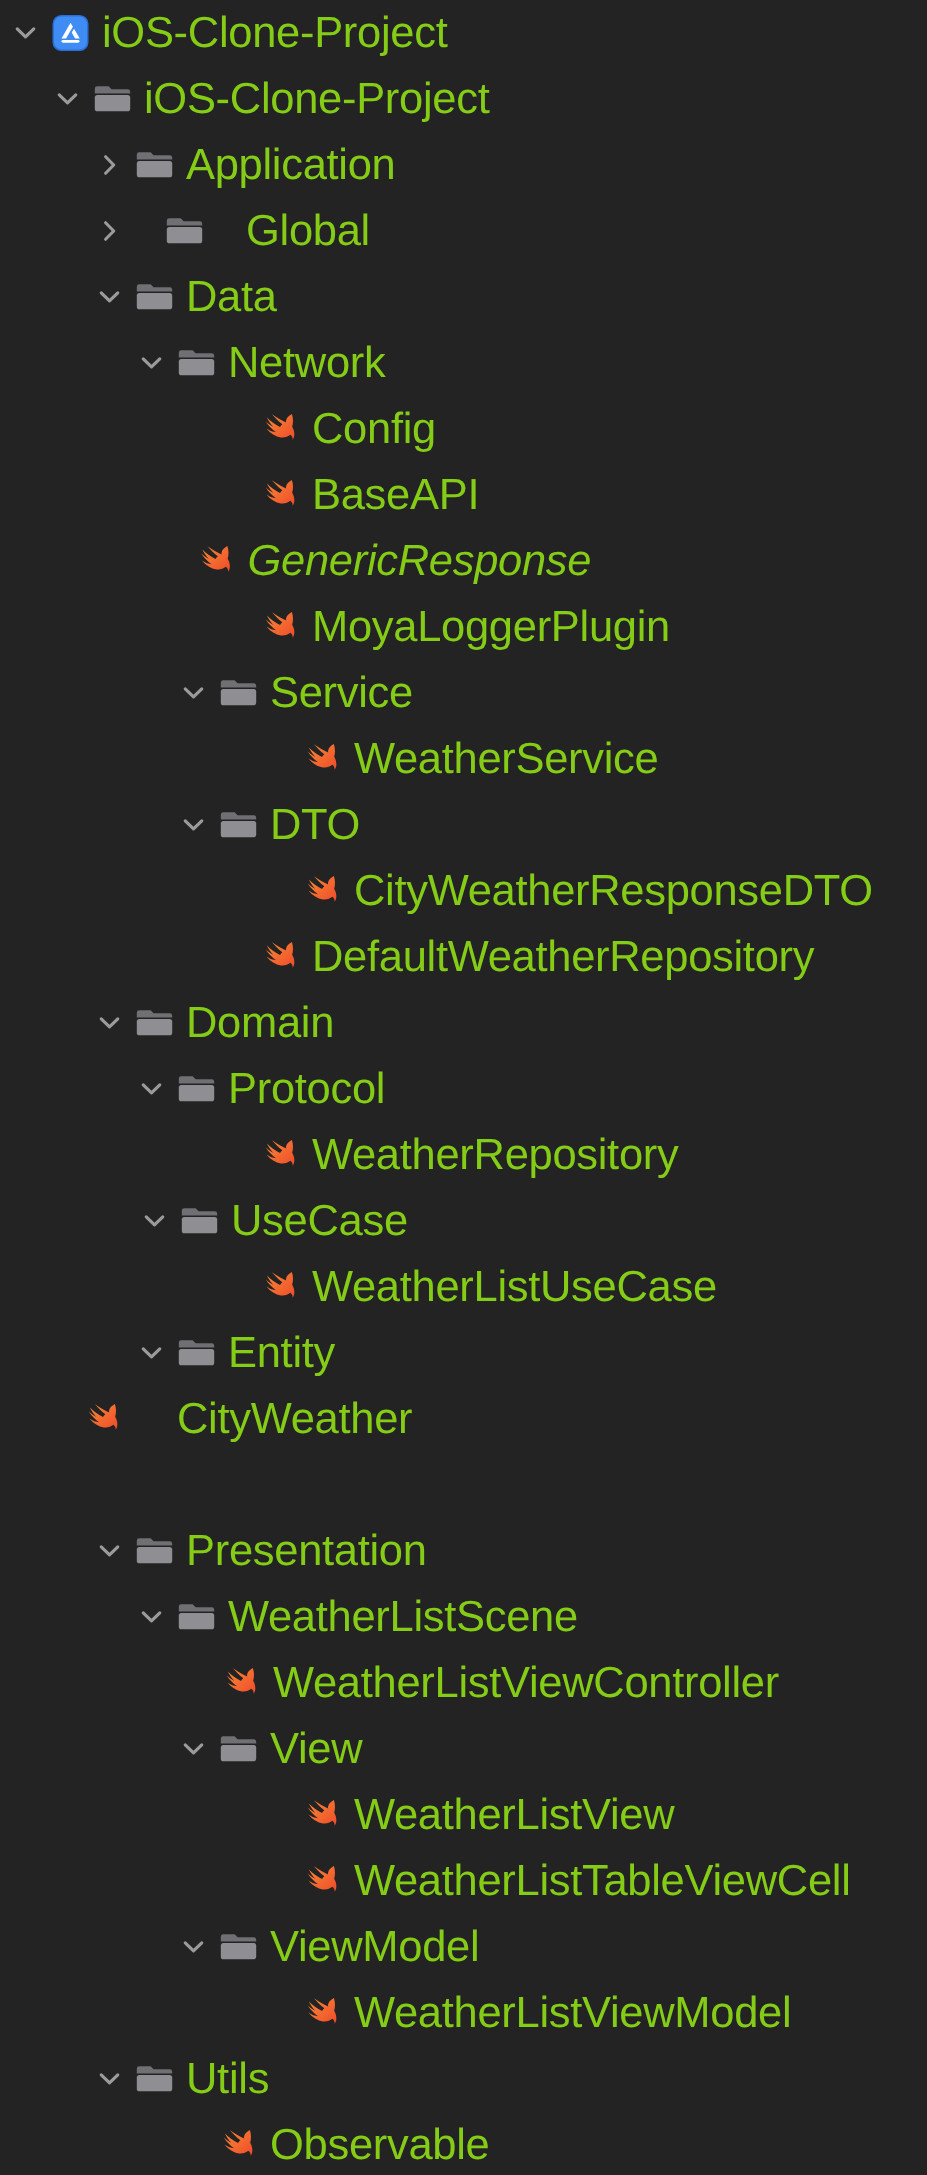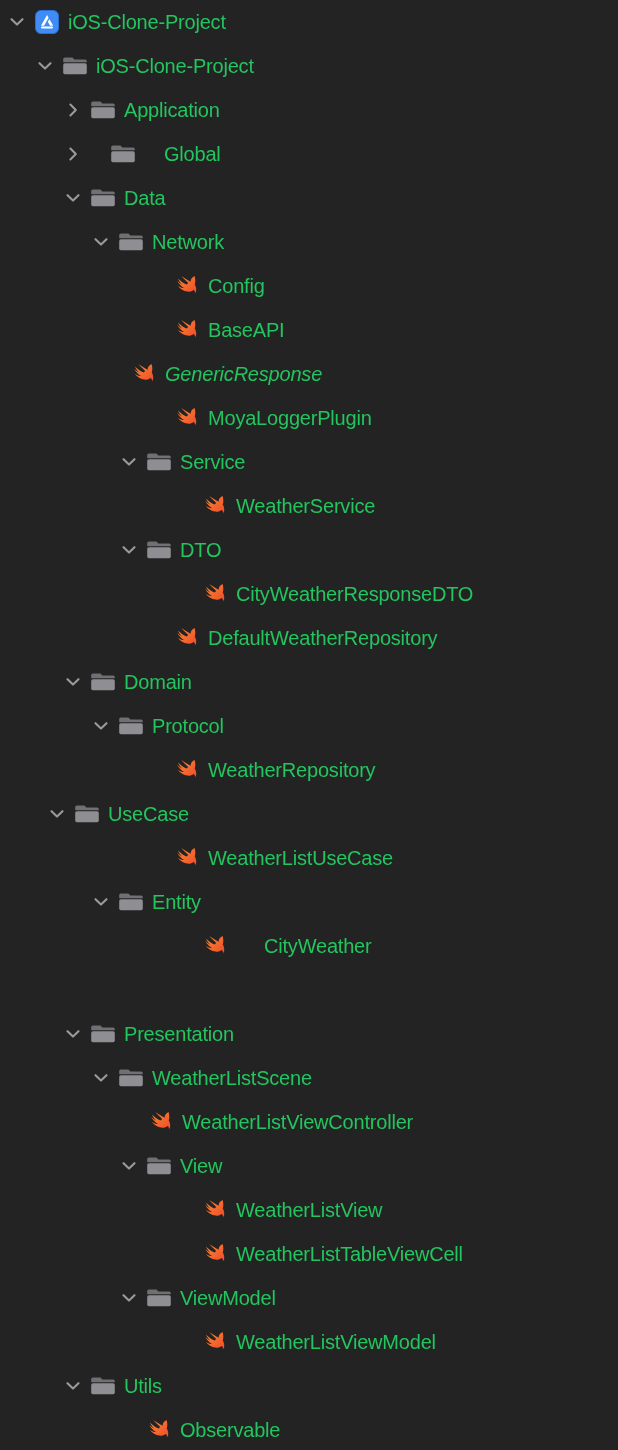--- a/index.html
+++ b/index.html
@@ -50,22 +50,22 @@
     flex: 0 0 30px;
     display: flex;
     align-items: center;
     justify-content: center;
     margin-left: 4px;
     margin-right: 6px;
   }
   .icon svg { display: block; }
 
   .label {
-    color: #22c55e;
-    font-size: 20px;
+    color: #84cc16;
+    font-size: 29px;
     line-height: 44px;
     letter-spacing: -0.2px;
     font-weight: 400;
   }
 </style>
 </head>
 <body>
 
 <div id="navigator">
     <div class="tree-row" style="padding-left: 6px;">
@@ -355,21 +355,21 @@
             <linearGradient id="swg" x1="0" y1="0" x2="1" y2="1">
               <stop offset="0%" stop-color="#f88A36"></stop>
               <stop offset="100%" stop-color="#ef4b2a"></stop>
             </linearGradient>
           </defs>
           <path fill="url(#swg)" d="M21.6 4.0 c0.9 3.0 1.0 5.9 0.2 8.5 c1.1 1.9 1.6 3.9 1.4 5.9 c-0.1 1.0 -0.5 2.0 -1.1 2.8 c0.1 -1.4 -0.5 -2.6 -1.5 -3.3 c-1.6 1.3 -3.9 2.0 -6.3 1.7 c-3.5 -0.4 -7.0 -2.6 -9.6 -5.9 c2.1 1.5 4.4 2.4 6.3 2.4 c-2.6 -1.7 -5.1 -4.3 -6.9 -7.2 c1.6 1.5 3.4 2.8 5.2 3.8 c-1.9 -2.0 -3.5 -4.3 -4.4 -6.3 c2.4 2.4 5.6 4.7 8.8 6.2 c0.4 -0.6 0.9 -1.2 1.5 -1.7 C12.7 8.8 9.9 5.9 8.3 4.1 c2.8 2.0 6.4 4.2 9.5 5.6 C17.3 7.9 18.6 5.5 21.6 4.0 Z"></path>
         </svg>
       </span>
       <span class="label">WeatherRepository</span>
     </div>
-    <div class="tree-row" style="padding-left: 46px;">
+    <div class="tree-row" style="padding-left: 92px;">
       <span class="chevron">
         <svg width="22" height="22" viewBox="0 0 22 22" aria-hidden="true">
           <path d="M5.5 8.2 L11 13.6 L16.5 8.2" fill="none" stroke="#9a9a9a" stroke-width="2.1" stroke-linecap="round" stroke-linejoin="round"></path>
         </svg>
       </span>
       <span class="icon">
         <svg width="28" height="28" viewBox="0 0 28 28" aria-hidden="true">
           <path d="M2.2 7.1 a1.6 1.6 0 0 1 1.6-1.6 h7.6 l2.0 2.0 h10.8 a1.6 1.6 0 0 1 1.6 1.6 v1.2 H2.2 Z" fill="#6f6f74"></path>
           <rect x="2.2" y="11.3" width="23.6" height="10.9" rx="1.7" fill="#8e8e93"></rect>
         </svg>
@@ -402,21 +402,21 @@
         </svg>
       </span>
       <span class="icon">
         <svg width="28" height="28" viewBox="0 0 28 28" aria-hidden="true">
           <path d="M2.2 7.1 a1.6 1.6 0 0 1 1.6-1.6 h7.6 l2.0 2.0 h10.8 a1.6 1.6 0 0 1 1.6 1.6 v1.2 H2.2 Z" fill="#6f6f74"></path>
           <rect x="2.2" y="11.3" width="23.6" height="10.9" rx="1.7" fill="#8e8e93"></rect>
         </svg>
       </span>
       <span class="label">Entity</span>
     </div>
-    <div class="tree-row" style="padding-left: 146px; gap: 28px;">
+    <div class="tree-row" style=" gap: 28px;">
       <span class="chevron empty">
         <svg width="22" height="22" viewBox="0 0 22 22" aria-hidden="true">
           <path d="M8.4 5.5 L13.8 11 L8.4 16.5" fill="none" stroke="#9a9a9a" stroke-width="2.1" stroke-linecap="round" stroke-linejoin="round"></path>
         </svg>
       </span>
       <span class="icon">
         <svg width="28" height="28" viewBox="0 0 28 28" aria-hidden="true">
           <defs>
             <linearGradient id="swg" x1="0" y1="0" x2="1" y2="1">
               <stop offset="0%" stop-color="#f88A36"></stop>

